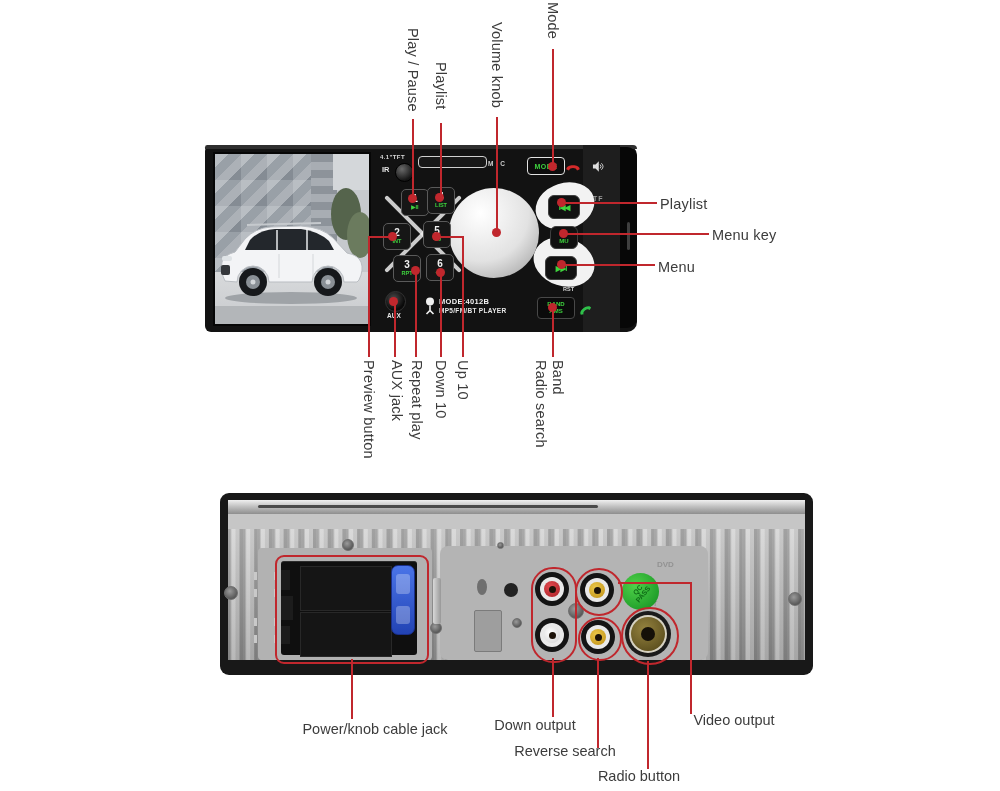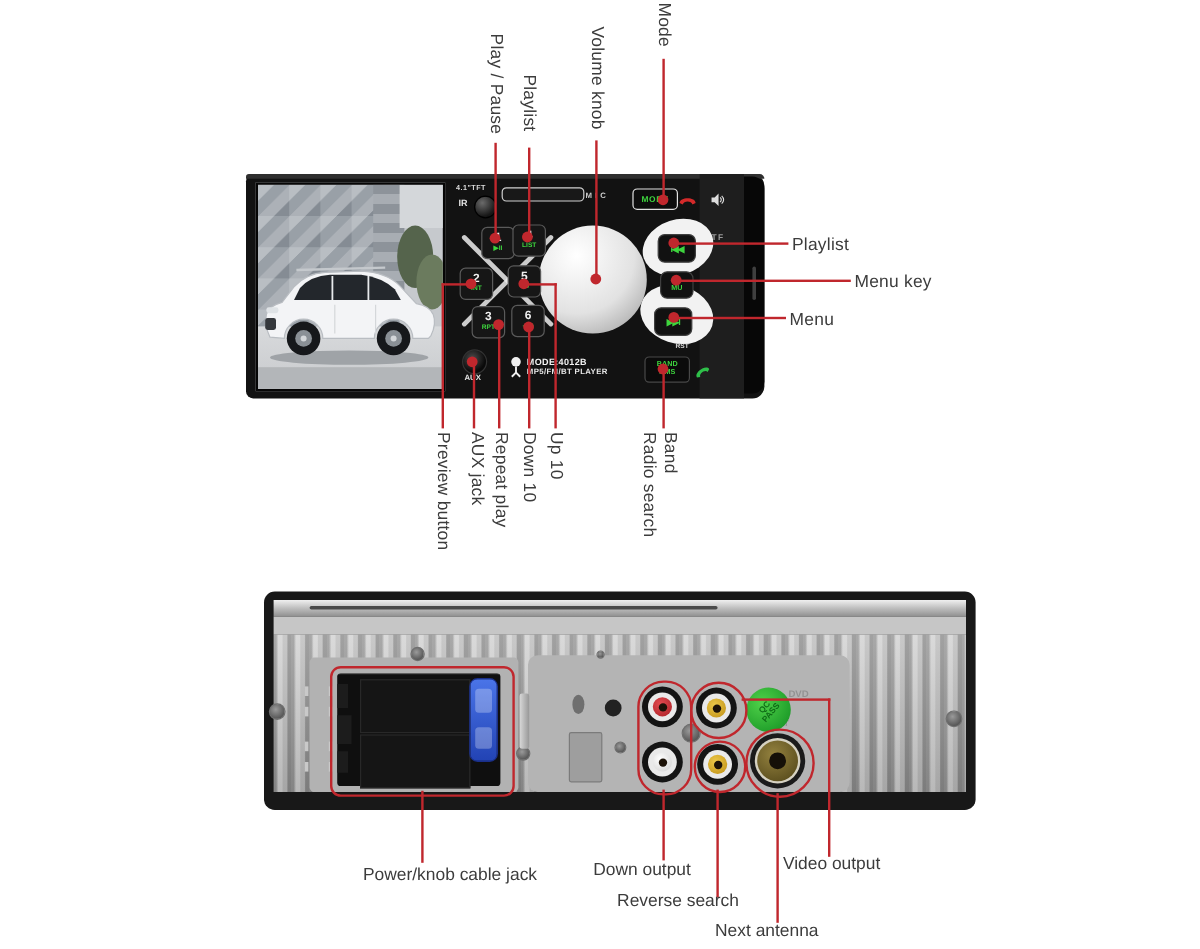--- a/index.html
+++ b/index.html
@@ -143,21 +143,21 @@
   .ring-yt{left:355px;top:75px;width:44px;height:44px;}
   .ring-yb{left:358px;top:124px;width:40px;height:40px;}
   .ring-ant{left:401px;top:114px;width:54px;height:54px;}
   .capsule{position:absolute;left:311px;top:74px;width:42px;height:92px;border:2px solid #c0272d;border-radius:22px;z-index:22;}
 
   .sticker{position:absolute;left:402px;top:80px;width:37px;height:37px;border-radius:50%;z-index:14;
            background:radial-gradient(circle at 35% 35%,#4fd149,#22a12c 70%,#188223);
            display:flex;align-items:center;justify-content:center;}
   .sticker div{transform:rotate(-50deg);font-size:7px;line-height:7px;font-weight:bold;color:#0e6b16;text-align:center;}
   .molded{position:absolute;font-weight:bold;color:#8f8f8f;opacity:.9;z-index:13;}
-  .m-dvd{left:437px;top:81px;font-size:8px;}
+  .m-dvd{left:437px;top:67px;font-size:8px;}
   .m-ant{left:423px;top:107px;font-size:7px;}
 
   
   #fl-play{left:412px;top:119px;height:80px;} #fl-playlist{left:440px;top:123px;height:75px;}
   #fl-volume{left:496px;top:117px;height:116px;} #fl-mode{left:552px;top:49px;height:118px;}
   #fl-prev{left:565px;top:202px;width:92px;} #fl-menu{left:567px;top:233px;width:142px;} #fl-next{left:565px;top:264px;width:90px;}
   #fl-preview-h{left:368px;top:236px;width:27px;} #fl-preview-v{left:368px;top:236px;height:121px;}
   #fl-aux{left:394px;top:304px;height:53px;} #fl-repeat{left:415px;top:273px;height:84px;}
   #fl-down{left:440px;top:275px;height:82px;} #fl-up-h{left:438px;top:236px;width:26px;} #fl-up-v{left:462px;top:236px;height:121px;}
   #fl-band{left:552px;top:310px;height:47px;}
@@ -168,21 +168,21 @@
   #vl-play{left:421px;top:28px;} #vl-playlist{left:449px;top:62px;} #vl-volume{left:505px;top:22px;} #vl-mode{left:561px;top:2px;}
   #vl-preview{left:377px;top:360px;} #vl-aux{left:405px;top:360px;} #vl-repeat{left:425px;top:360px;}
   #vl-down{left:449px;top:360px;} #vl-up{left:471px;top:360px;} #vl-band{left:566px;top:360px;}
   #lbl-prev{left:660px;top:196px;} #lbl-menu{left:712px;top:227px;} #lbl-next{left:658px;top:259px;}
 
   
   #rl-power{left:351px;top:659px;height:60px;} #rl-audio{left:552px;top:658px;height:59px;}
   #rl-reverse{left:597px;top:658px;height:90px;} #rl-antenna{left:647px;top:661px;height:108px;}
   #rl-video-h{left:618px;top:582px;width:74px;} #rl-video-v{left:690px;top:582px;height:132px;}
   #rlbl-power{left:295px;top:721px;} #rlbl-audio{left:455px;top:717px;} #rlbl-reverse{left:485px;top:743px;}
-  #rlbl-antenna{left:559px;top:768px;} #rlbl-video{left:613px;top:712px;}
+  #rlbl-antenna{left:559px;top:768px;} #rlbl-video{left:654px;top:712px;}
 </style>
 </head>
 <body>
 
 <div class="stage">
 
   <div class="front">
     <div class="screen">
       <div class="bld"></div>
       <div class="bld2"></div>
@@ -428,16 +428,16 @@
   <div class="vline" id="rl-power"></div>
   <div class="vline" id="rl-audio"></div>
   <div class="vline" id="rl-reverse"></div>
   <div class="vline" id="rl-antenna"></div>
   <div class="hline" id="rl-video-h"></div>
   <div class="vline" id="rl-video-v"></div>
 
   <div class="clbl" id="rlbl-power">Power/knob cable jack</div>
   <div class="clbl" id="rlbl-audio">Down output</div>
   <div class="clbl" id="rlbl-reverse">Reverse search</div>
-  <div class="clbl" id="rlbl-antenna">Next antenna</div>
+  <div class="clbl" id="rlbl-antenna">Radio button</div>
   <div class="clbl" id="rlbl-video">Video output</div>
 
 </div>
 
 </body></html>

